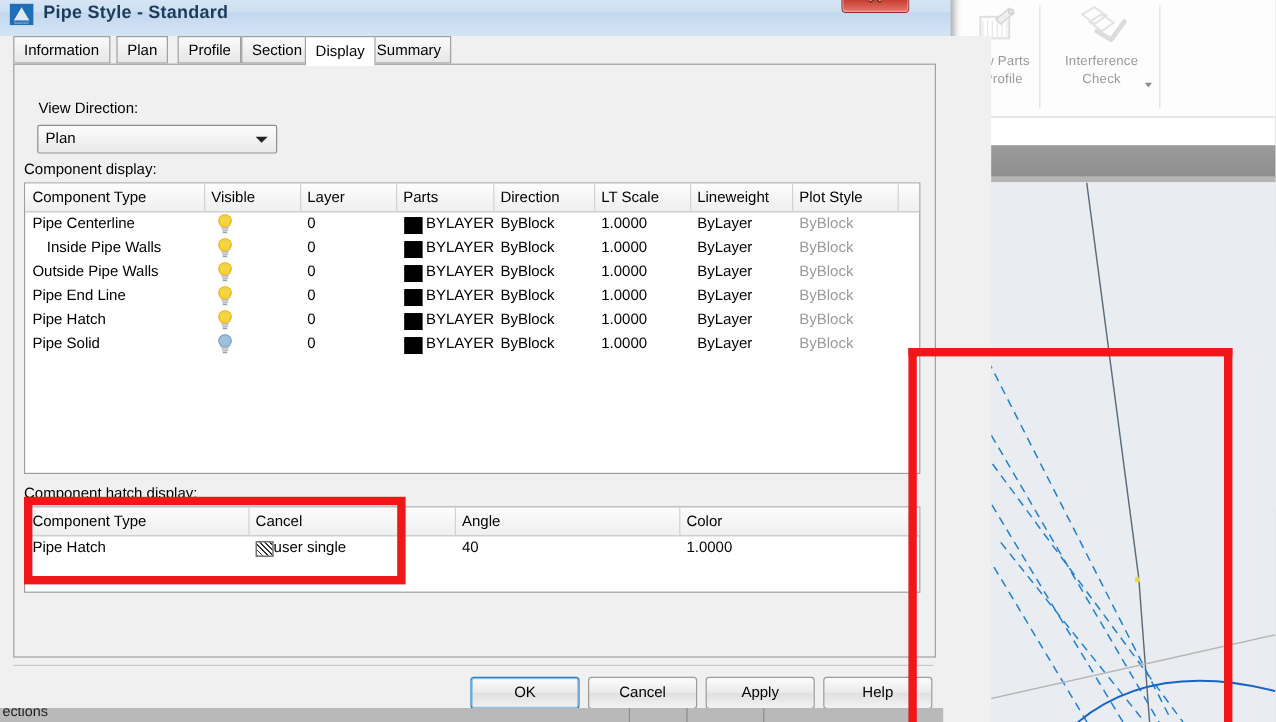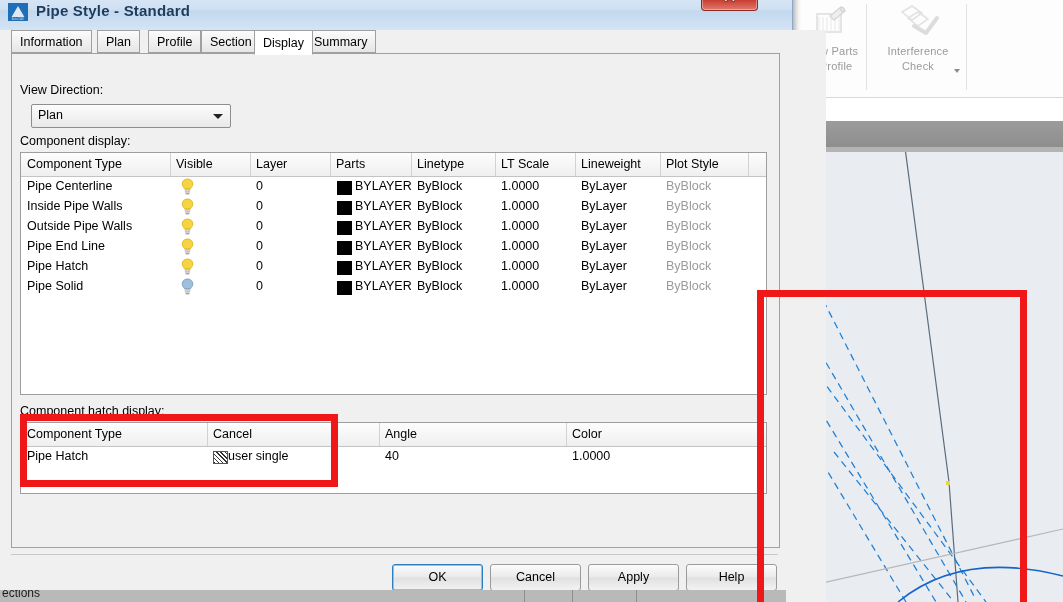--- a/index.html
+++ b/index.html
@@ -215,21 +215,21 @@
       <div class="tab" style="left:0px;">Information</div>
       <div class="tab" style="left:86px;">Plan</div>
       <div class="tab" style="left:137px;">Profile</div>
       <div class="tab" style="left:190px;">Section</div>
       <div class="tab active" style="left:243px;">Display</div>
       <div class="tab" style="left:294px;">Summary</div>
     </div>
 
     <div id="panel">
 
-      <div class="lbl" style="left:8px;top:29px;">View Direction:</div>
+      <div class="lbl" style="left:20px;top:29px;">View Direction:</div>
 
       <div id="combo">
         <div class="cval">Plan</div>
         <div class="carrow"></div>
       </div>
 
       <div class="lbl" style="left:8px;top:80px;">Component display:</div>
 
       <div class="grid" style="left:8px;top:98px;width:745px;height:241px;">
         <div class="ghead">
@@ -238,21 +238,21 @@
           <div class="hsep" style="left:309px;"></div>
           <div class="hsep" style="left:390px;"></div>
           <div class="hsep" style="left:474px;"></div>
           <div class="hsep" style="left:554px;"></div>
           <div class="hsep" style="left:639px;"></div>
           <div class="hsep" style="left:727px;"></div>
           <div class="hc" style="left:6px;">Component Type</div>
           <div class="hc" style="left:155px;">Visible</div>
           <div class="hc" style="left:235px;">Layer</div>
           <div class="hc" style="left:315px;">Parts</div>
-          <div class="hc" style="left:396px;">Linetype</div>
+          <div class="hc" style="left:396px;">Direction</div>
           <div class="hc" style="left:480px;">LT Scale</div>
           <div class="hc" style="left:560px;">Lineweight</div>
           <div class="hc" style="left:645px;">Plot Style</div>
         </div>
 
         <div id="cd-rows">
             <div class="grow">
               <div class="gc" style="left:6px;">Pipe Centerline</div>
               <div class="bulb" style="left:159px;"><svg width="15" height="17" viewBox="0 0 15 17">
                   <path d="M7.5 1 C4.3 1 2.2 3.3 2.2 6 C2.2 8 3.6 9.3 4.4 10.6 L10.6 10.6 C11.4 9.3 12.8 8 12.8 6 C12.8 3.3 10.7 1 7.5 1 Z" fill="#f5d442" stroke="#e0b617" stroke-width="0.9"></path>
@@ -262,21 +262,21 @@
                 </svg></div>
               <div class="gc" style="left:235px;">0</div>
               <div class="swatch" style="left:316px;background:#000000;"></div>
               <div class="gc" style="left:334px;">BYLAYER</div>
               <div class="gc" style="left:396px;">ByBlock</div>
               <div class="gc" style="left:480px;">1.0000</div>
               <div class="gc" style="left:560px;">ByLayer</div>
               <div class="gc dim" style="left:645px;">ByBlock</div>
             </div>
             <div class="grow">
-              <div class="gc" style="left:6px;">Inside Pipe Walls</div>
+              <div class="gc" style="left:18px;">Inside Pipe Walls</div>
               <div class="bulb" style="left:159px;"><svg width="15" height="17" viewBox="0 0 15 17">
                   <path d="M7.5 1 C4.3 1 2.2 3.3 2.2 6 C2.2 8 3.6 9.3 4.4 10.6 L10.6 10.6 C11.4 9.3 12.8 8 12.8 6 C12.8 3.3 10.7 1 7.5 1 Z" fill="#f5d442" stroke="#e0b617" stroke-width="0.9"></path>
                   <rect x="4.6" y="11.2" width="5.8" height="1.5" fill="#b9b9b9"></rect>
                   <rect x="4.9" y="13.2" width="5.2" height="1.4" fill="#b9b9b9"></rect>
                   <rect x="5.6" y="15" width="3.8" height="1.4" fill="#a4a4a4"></rect>
                 </svg></div>
               <div class="gc" style="left:235px;">0</div>
               <div class="swatch" style="left:316px;background:#000000;"></div>
               <div class="gc" style="left:334px;">BYLAYER</div>
               <div class="gc" style="left:396px;">ByBlock</div>

